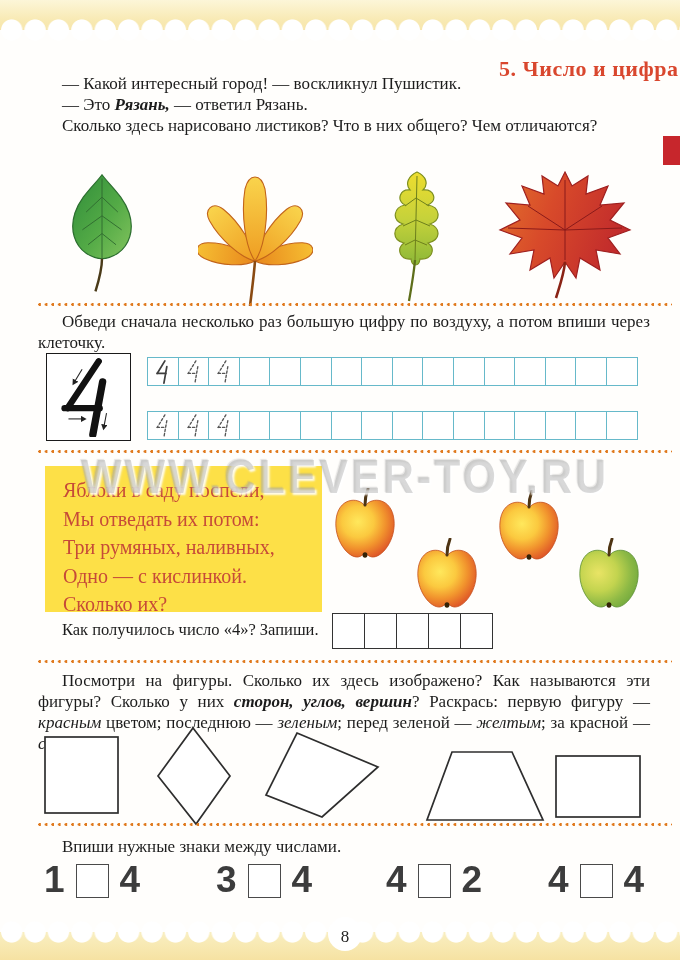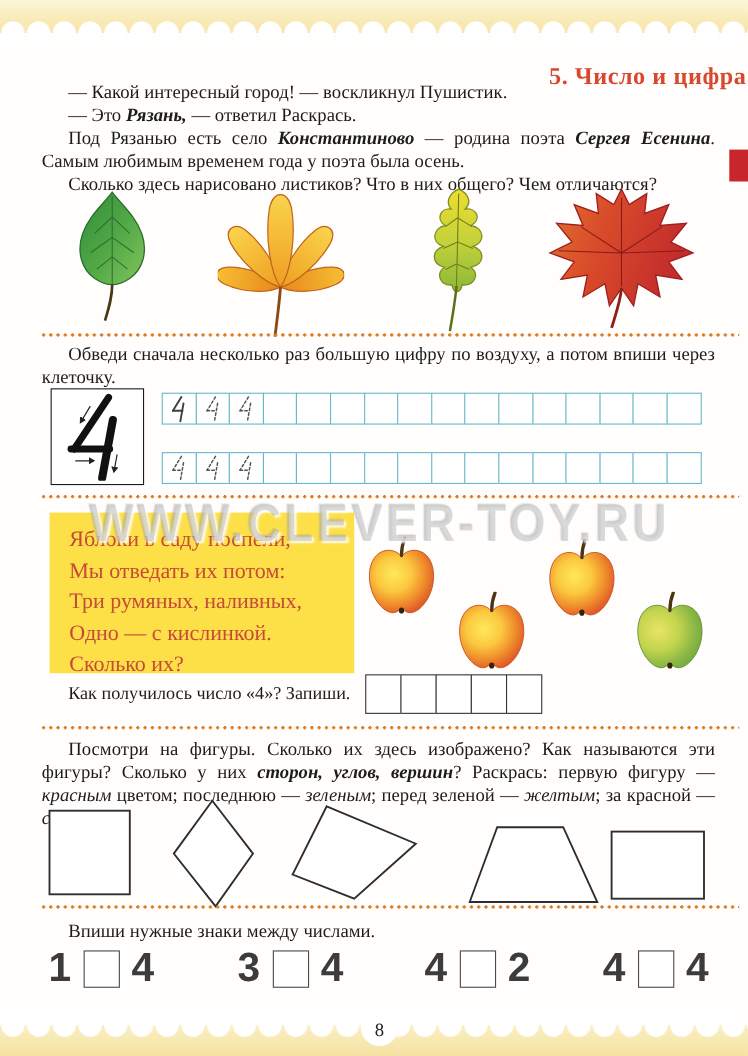--- a/index.html
+++ b/index.html
@@ -87,22 +87,21 @@
 
 <div class="page">
 
   <div class="band-top"></div>
   <div class="red-tab"></div>
 
   <h1 class="title">5. Число и цифра 4</h1>
 
   <div class="textblock intro">
     <p>— Какой интересный город! — воскликнул Пушистик.</p>
-    <p><span>— Это </span><span class="bi">Рязань,</span><span> — ответил Раскрась.</span></p>
-    <p><span>Под Рязанью есть село </span><span class="bi">Константиново</span><span> — родина поэта </span><span class="bi">Сергея Есенина</span><span>. Самым любимым временем года у поэта была осень.</span></p>
+    <p><span>— Это </span><span class="bi">Рязань,</span><span> — ответил Рязань.</span></p>
     <p>Сколько здесь нарисовано листиков? Что в них общего? Чем отличаются?</p>
   </div>
 
   <svg class="leaf leaf-birch" width="84" height="132" viewBox="0 0 90 135">
     <defs>
         <linearGradient id="lgBirch" x1="0" y1="0" x2="1" y2="1">
       <stop offset="0" stop-color="#2f8c3a"></stop>
           <stop offset=".55" stop-color="#53aa46"></stop>
           <stop offset="1" stop-color="#83c45e"></stop>
     </linearGradient>

